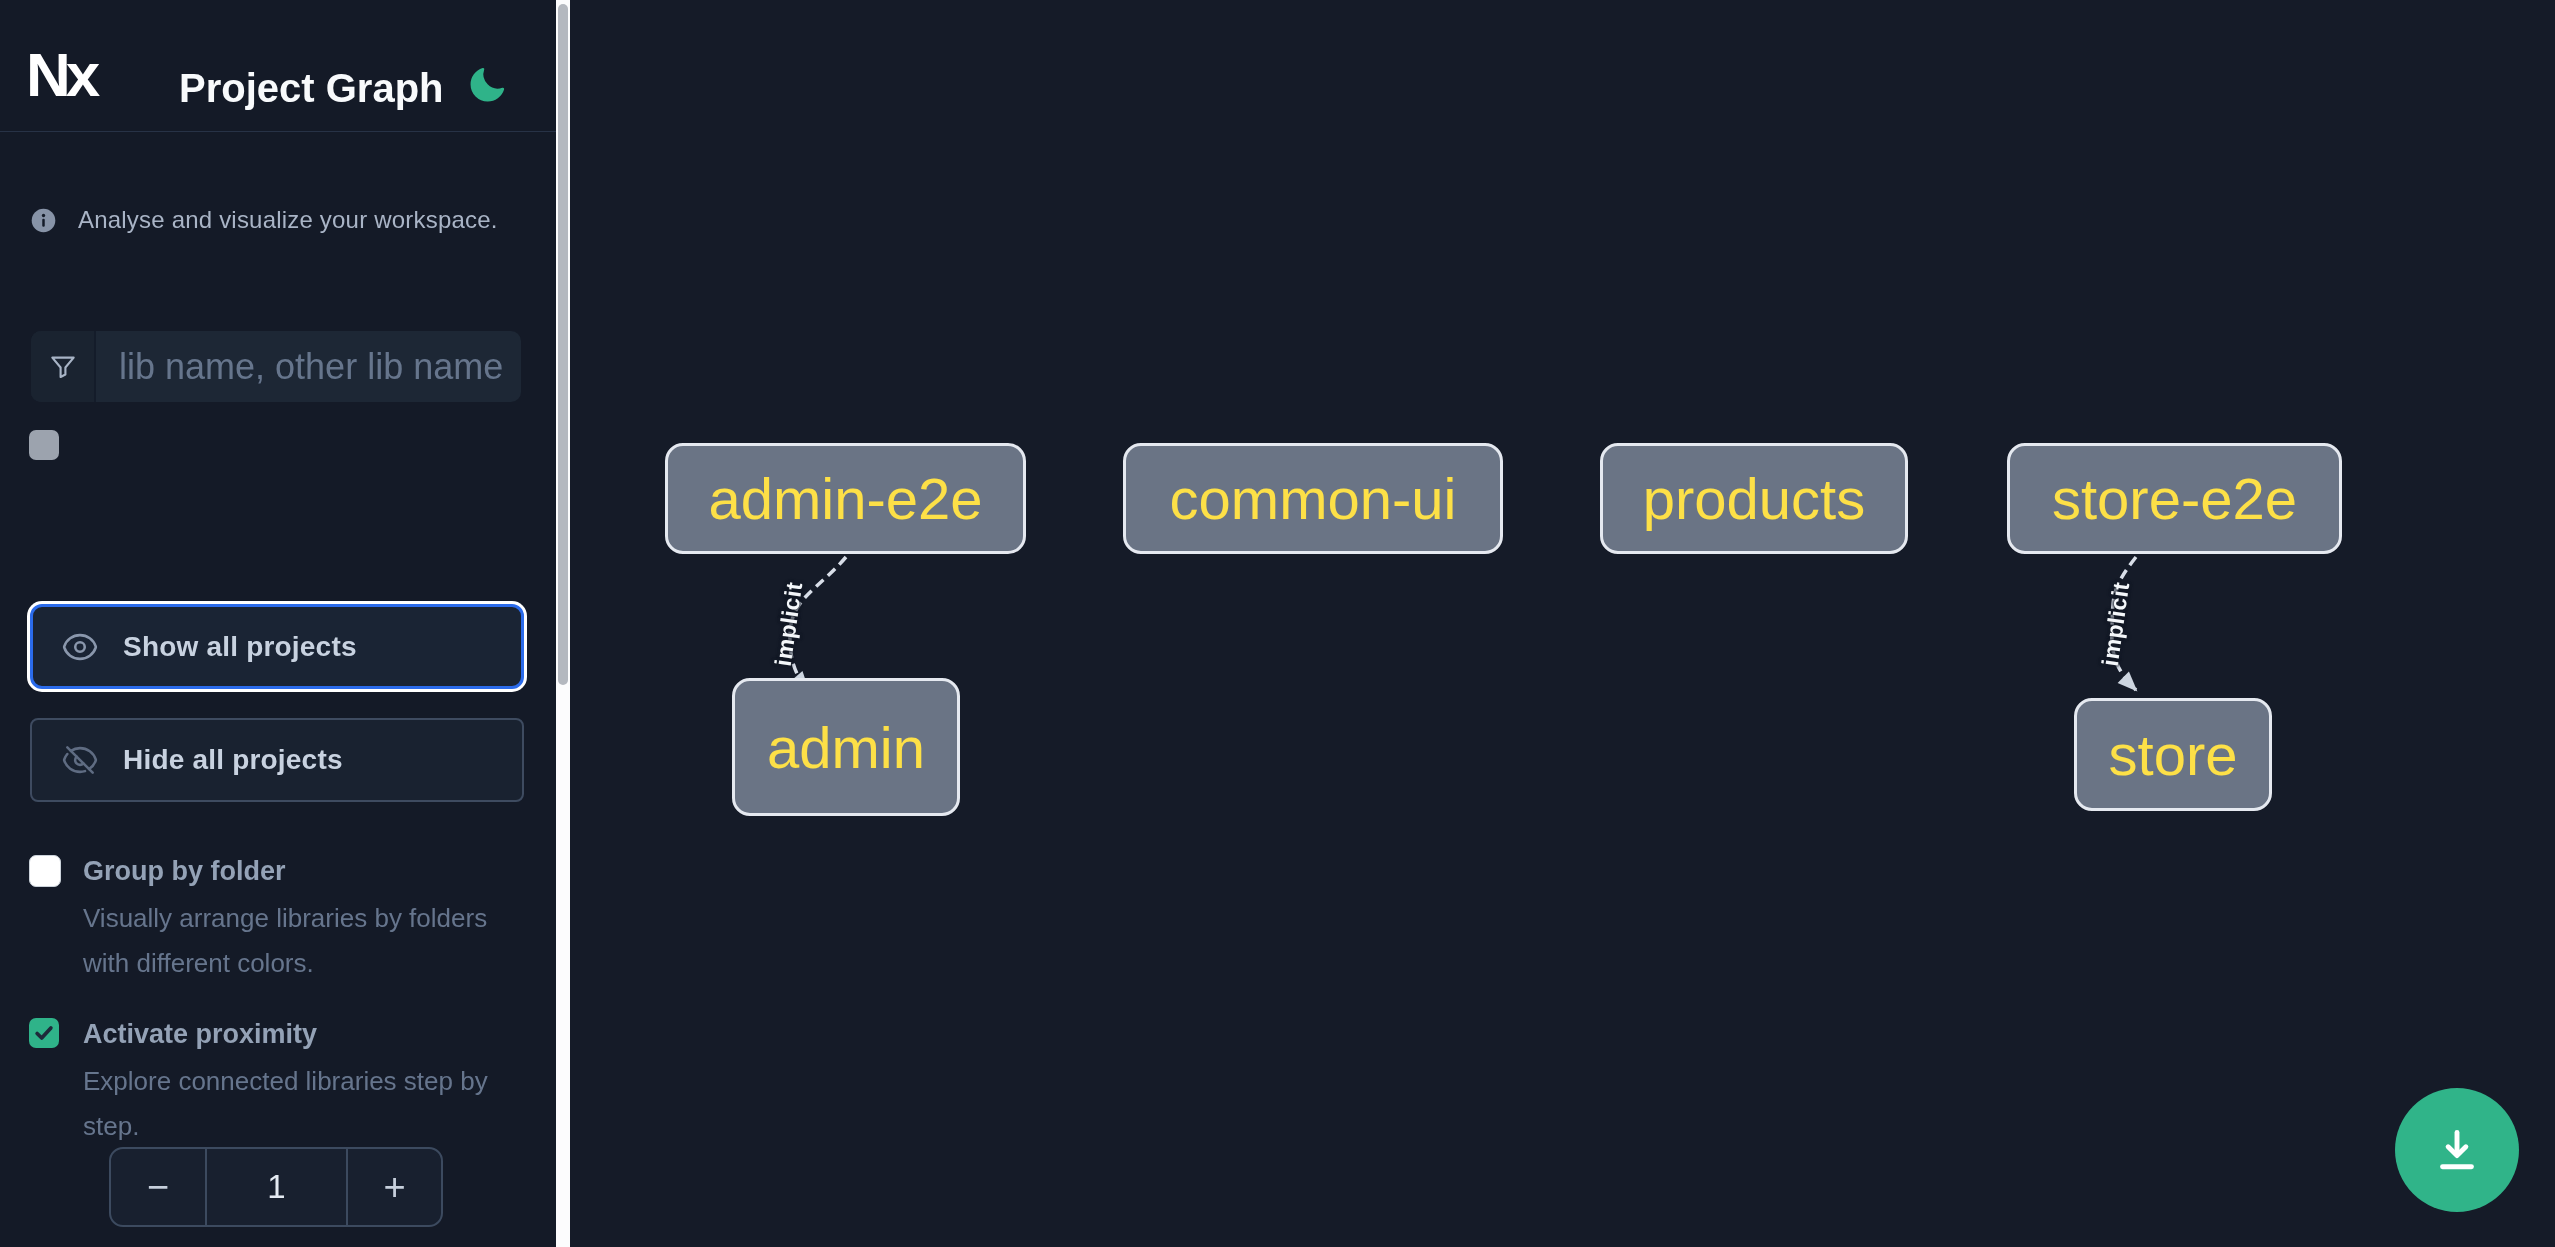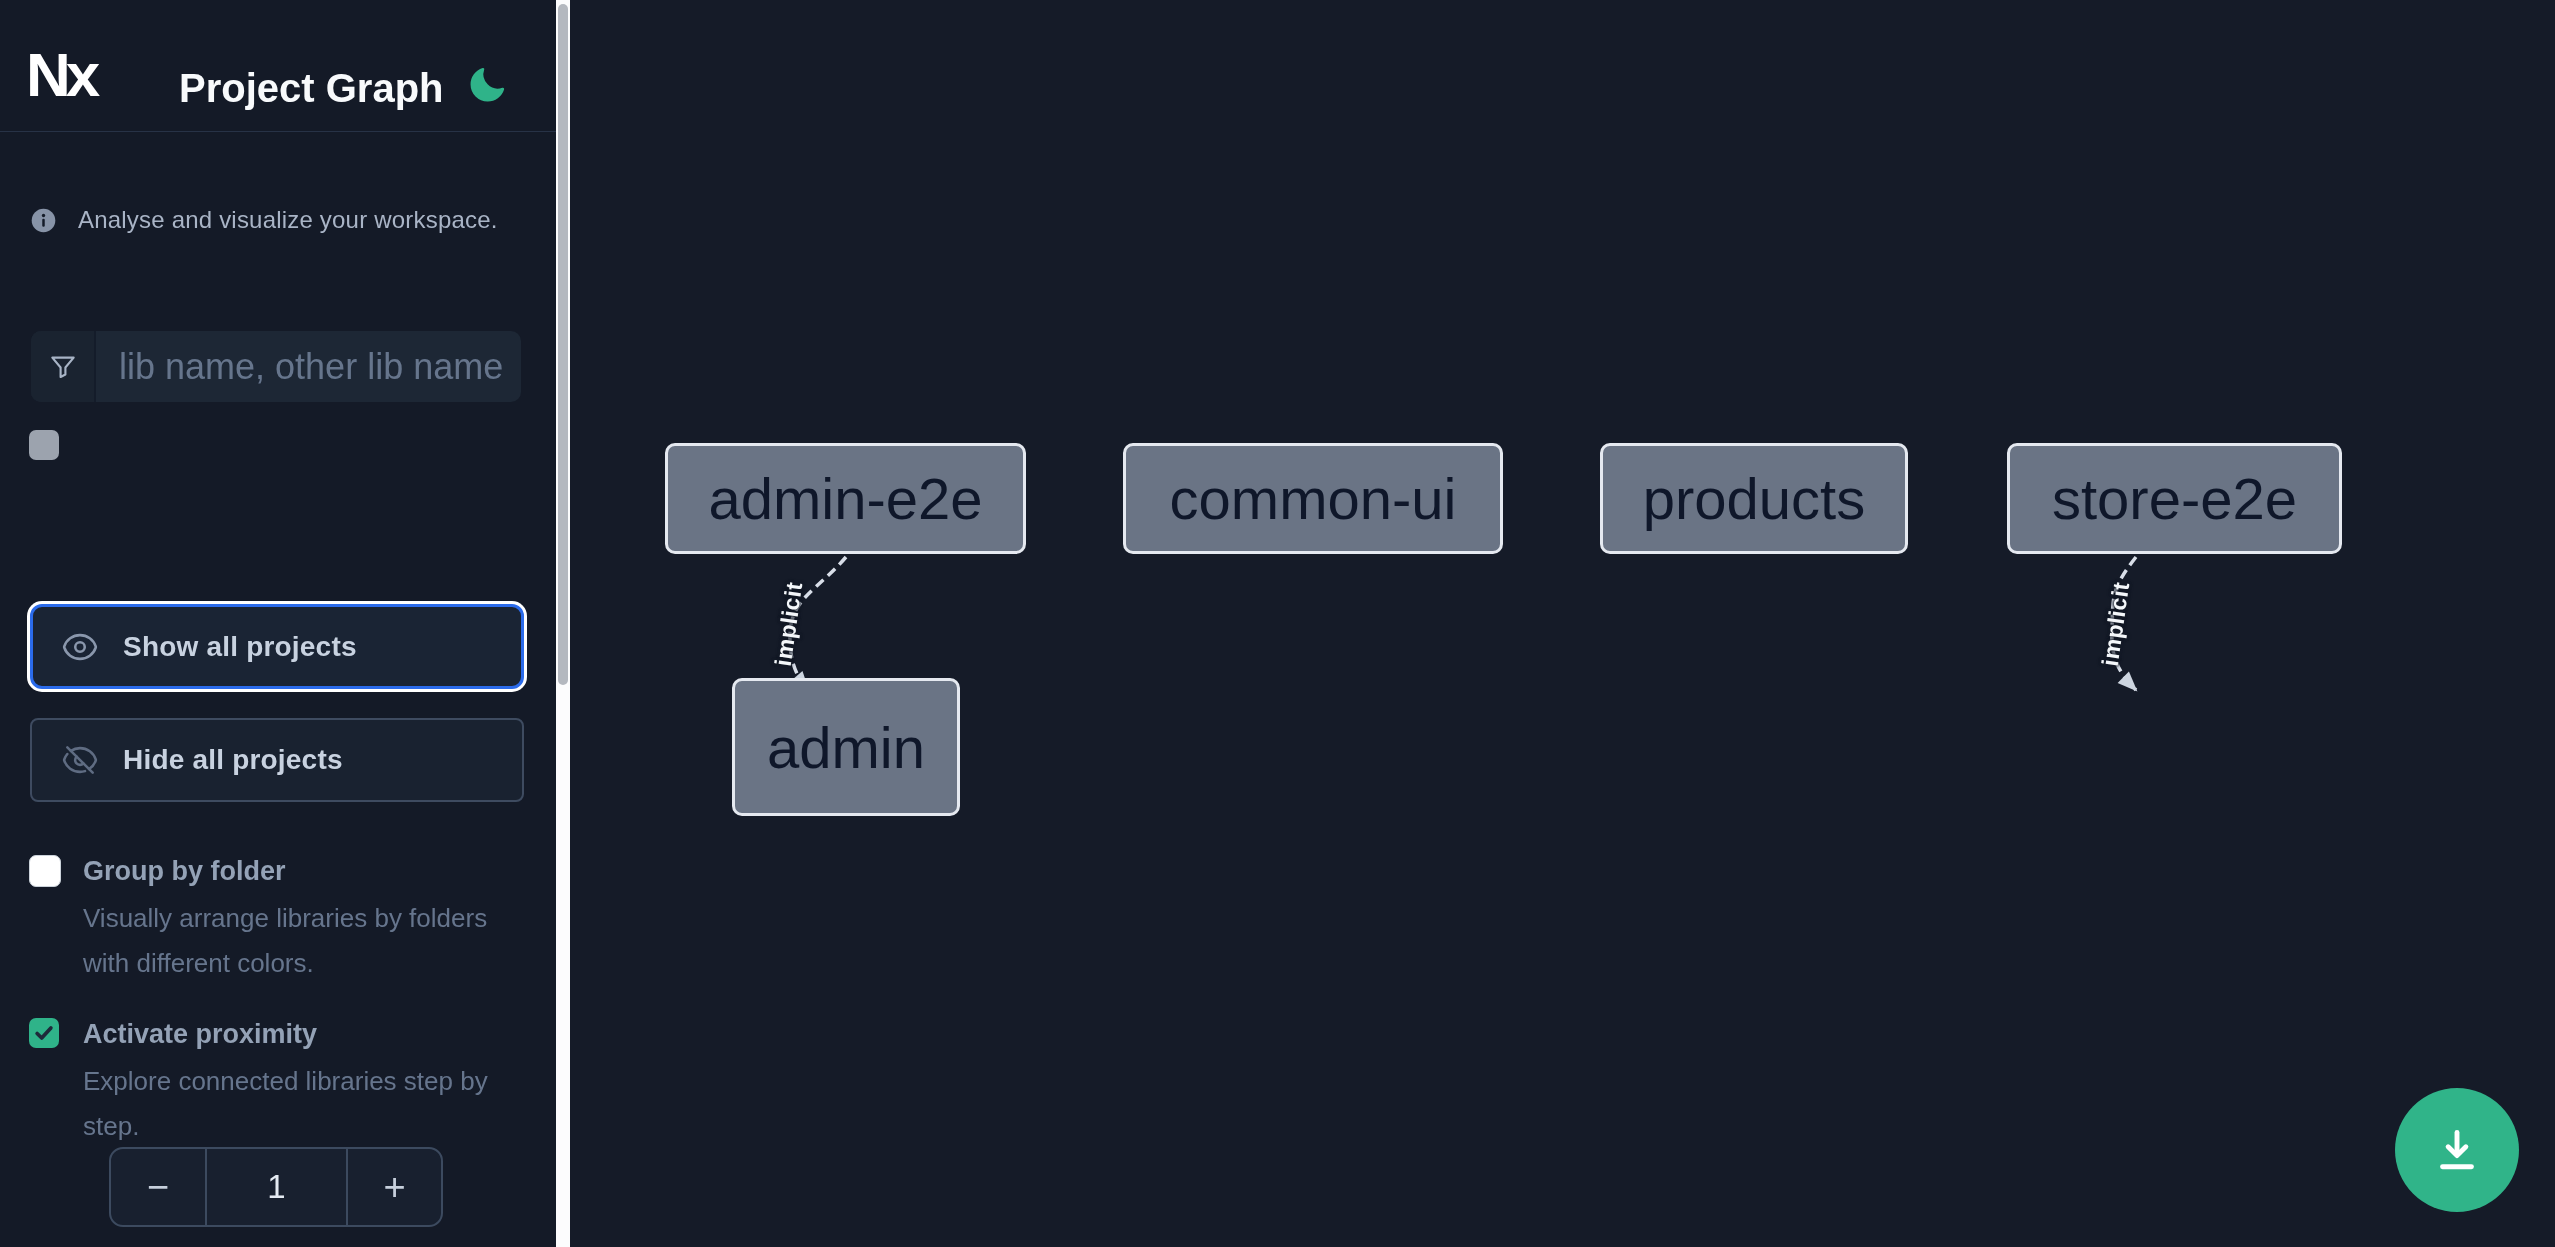--- a/index.html
+++ b/index.html
@@ -40,21 +40,21 @@
   .stepper .cell + .cell{border-left:2px solid #3C4A5F;}
   .stepper .c1{width:94px;}.stepper .c2{width:139px;}.stepper .c3{flex:1;}
 
   
   #side-scroll{position:absolute;left:556px;top:0;width:14px;height:1247px;background:#FCFCFD;}
   #side-scroll .thumb{position:absolute;left:2px;top:4px;width:10px;height:681px;background:#B4B8BF;border-radius:5px;}
 
   
   #canvas{position:absolute;left:570px;top:0;width:1985px;height:1247px;background:#151B28;}
   #edges-svg{position:absolute;left:0;top:0;}
-  .node{position:absolute;display:flex;align-items:center;justify-content:center;background:#6A7485;border:3px solid #E5E9F0;border-radius:10px;color:#0f172a;font-size:58px;font-weight:400;box-sizing:border-box;cursor:pointer;}
+  .node{position:absolute;display:flex;align-items:center;justify-content:center;background:#6A7485;border:3px solid #E5E9F0;border-radius:18px;color:#fde047;font-size:58px;font-weight:400;box-sizing:border-box;cursor:pointer;}
   .edge-label{position:absolute;color:#F4F7FA;font-size:23px;font-weight:700;letter-spacing:.5px;white-space:nowrap;transform:translate(-50%,-50%) rotate(-82deg);text-shadow:0 0 3px #141A26,0 0 3px #141A26,0 0 4px #141A26;}
   #fab{position:absolute;left:1825px;top:1088px;width:124px;height:124px;border-radius:50%;background:#30B489;display:flex;align-items:center;justify-content:center;cursor:pointer;border:none;}
   svg{display:block;}
 </style>
 </head>
 <body>
 
 <div id="app">
 
   <aside id="sidebar">
@@ -160,20 +160,21 @@
     </svg>
 
     <span class="edge-label" style="left:219px;top:624px">implicit</span>
     <span class="edge-label" style="left:1546px;top:624px">implicit</span>
 
     <div class="node" style="left:95px;top:443px;width:361px;height:111px">admin-e2e</div>
     <div class="node" style="left:553px;top:443px;width:380px;height:111px">common-ui</div>
     <div class="node" style="left:1030px;top:443px;width:308px;height:111px">products</div>
     <div class="node" style="left:1437px;top:443px;width:335px;height:111px">store-e2e</div>
     <div class="node" style="left:162px;top:678px;width:228px;height:138px">admin</div>
+    <div class="node" style="left:1504px;top:698px;width:198px;height:113px">store</div>
 
     <button id="fab">
       <span>
         <svg width="56" height="56" viewBox="0 0 24 24" fill="none" stroke="#FFFFFF" stroke-width="2.1" stroke-linecap="round" stroke-linejoin="round">
           <path d="M12 4.5v9.6"></path>
           <path d="M8.2 10.6l3.8 3.8 3.8-3.8"></path>
           <path d="M5.8 19.2h12.4"></path>
         </svg>
       </span>
     </button>

